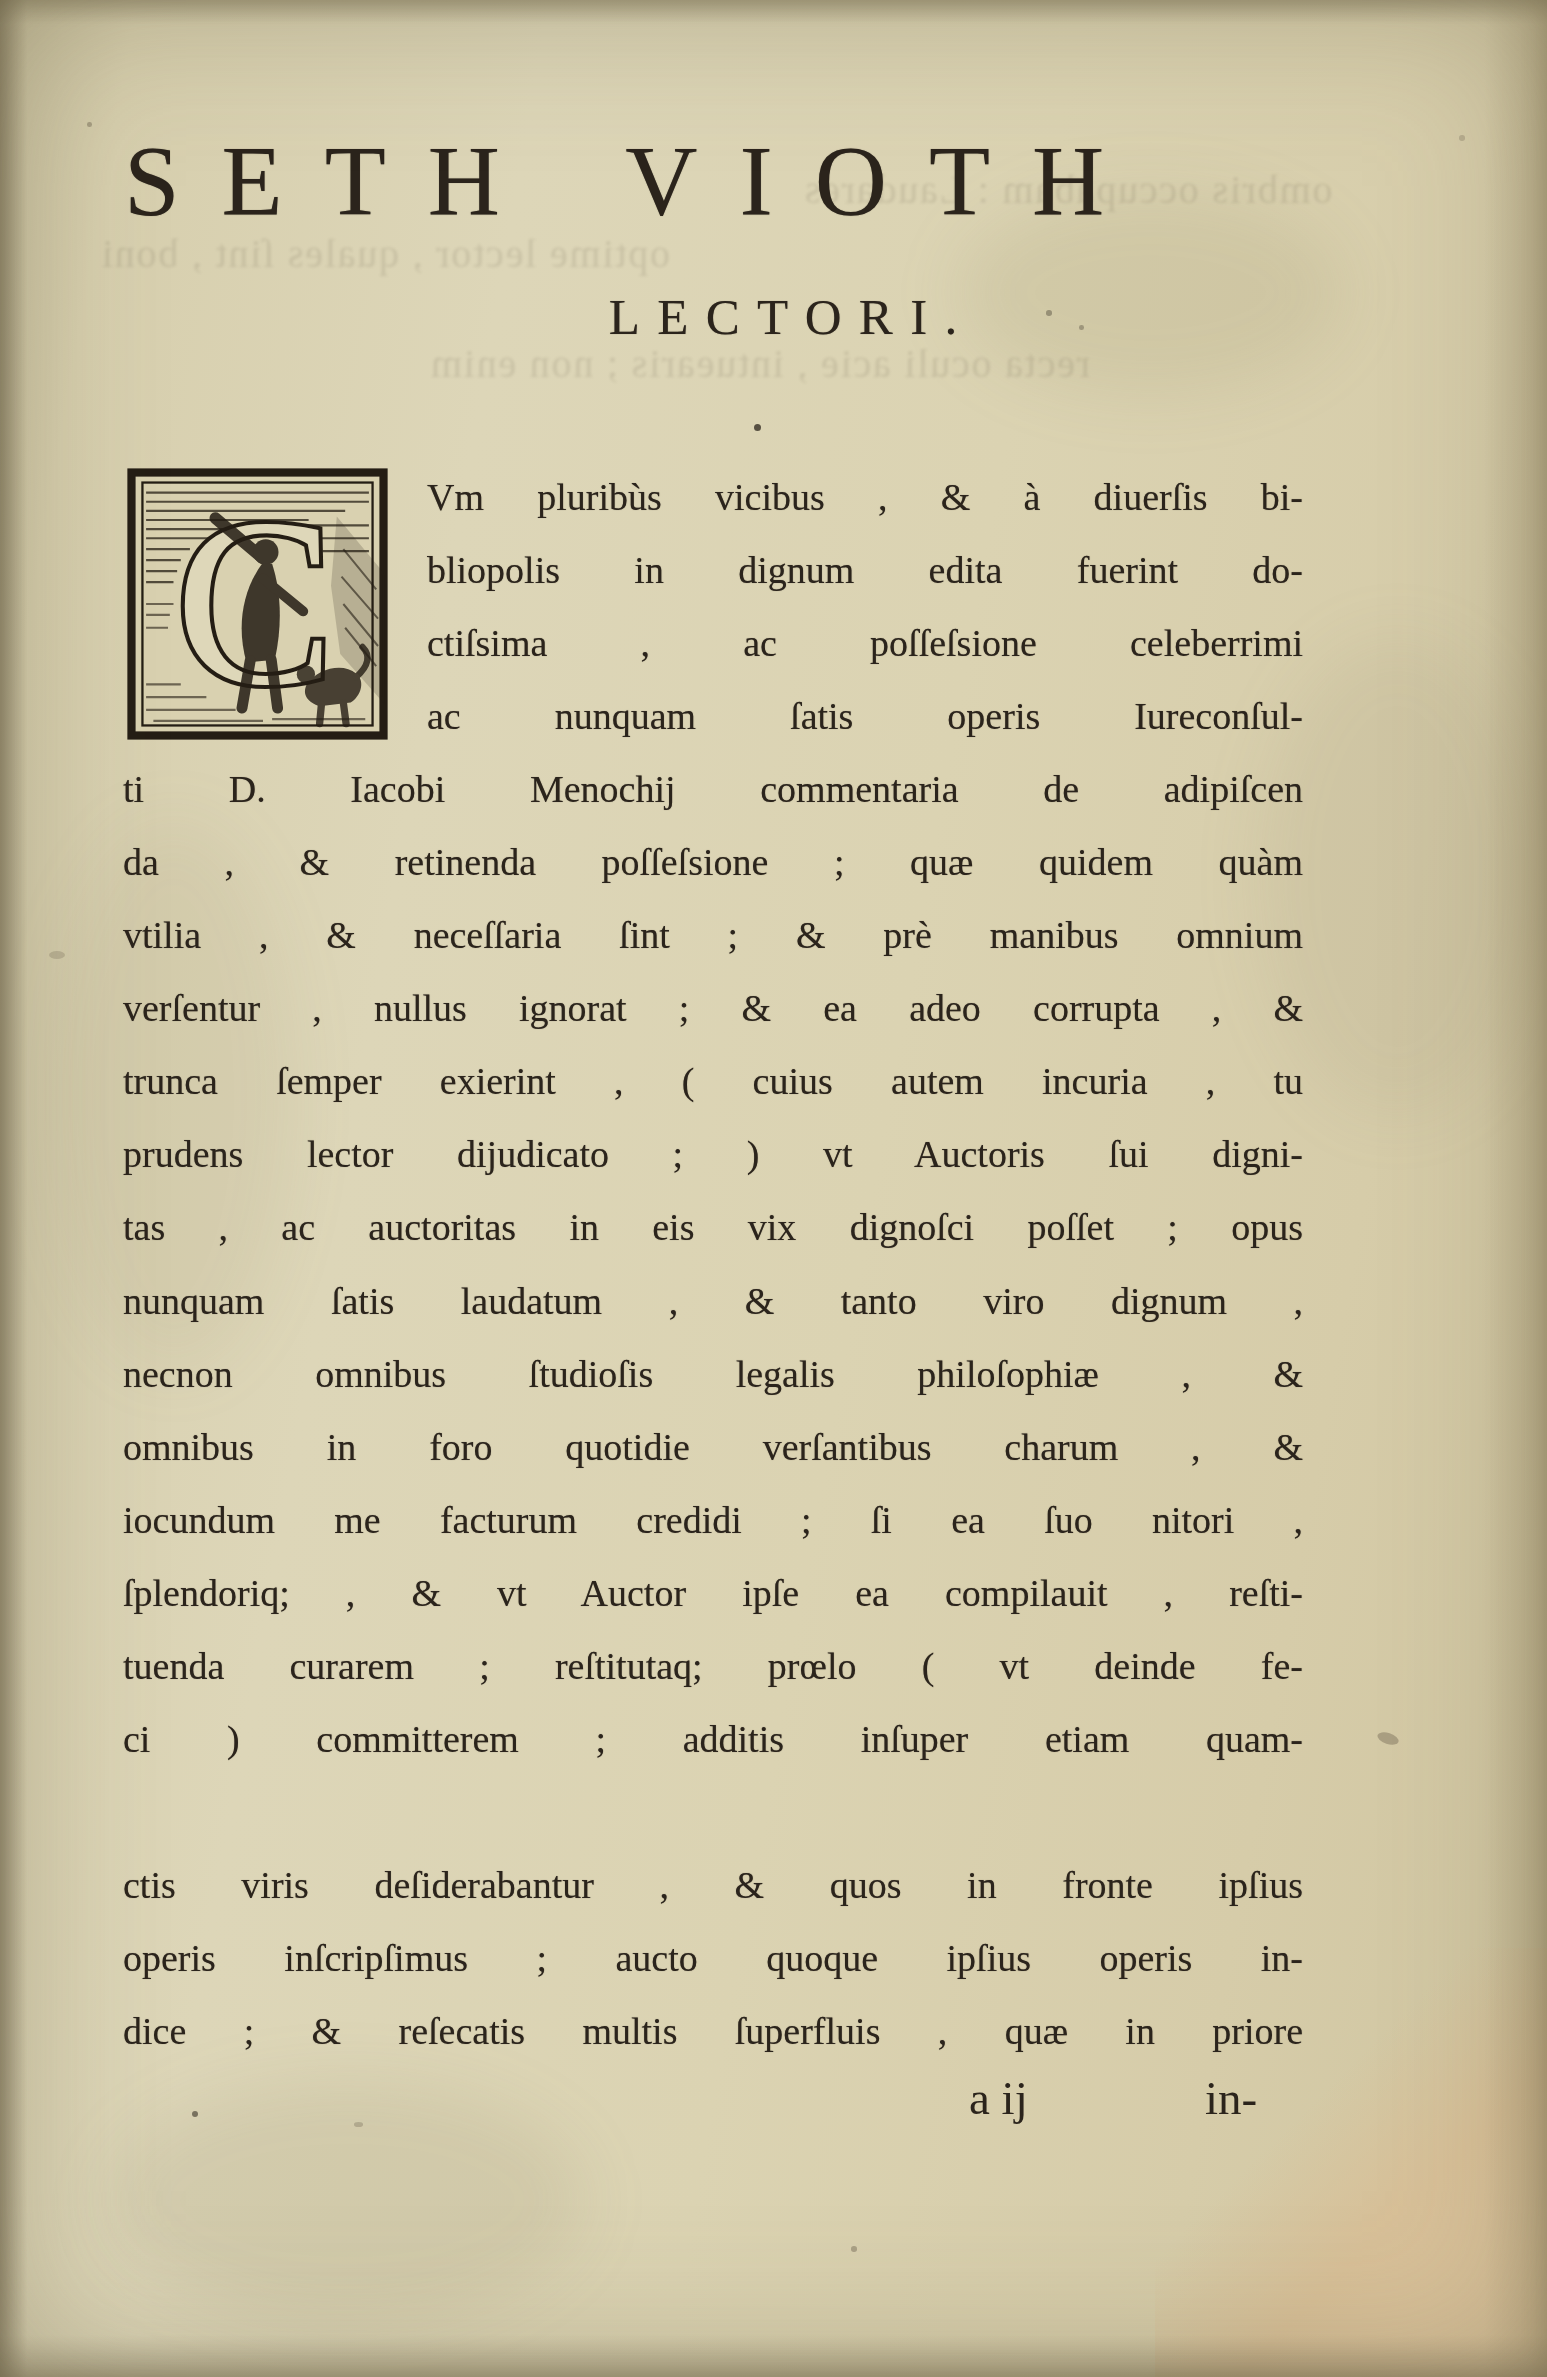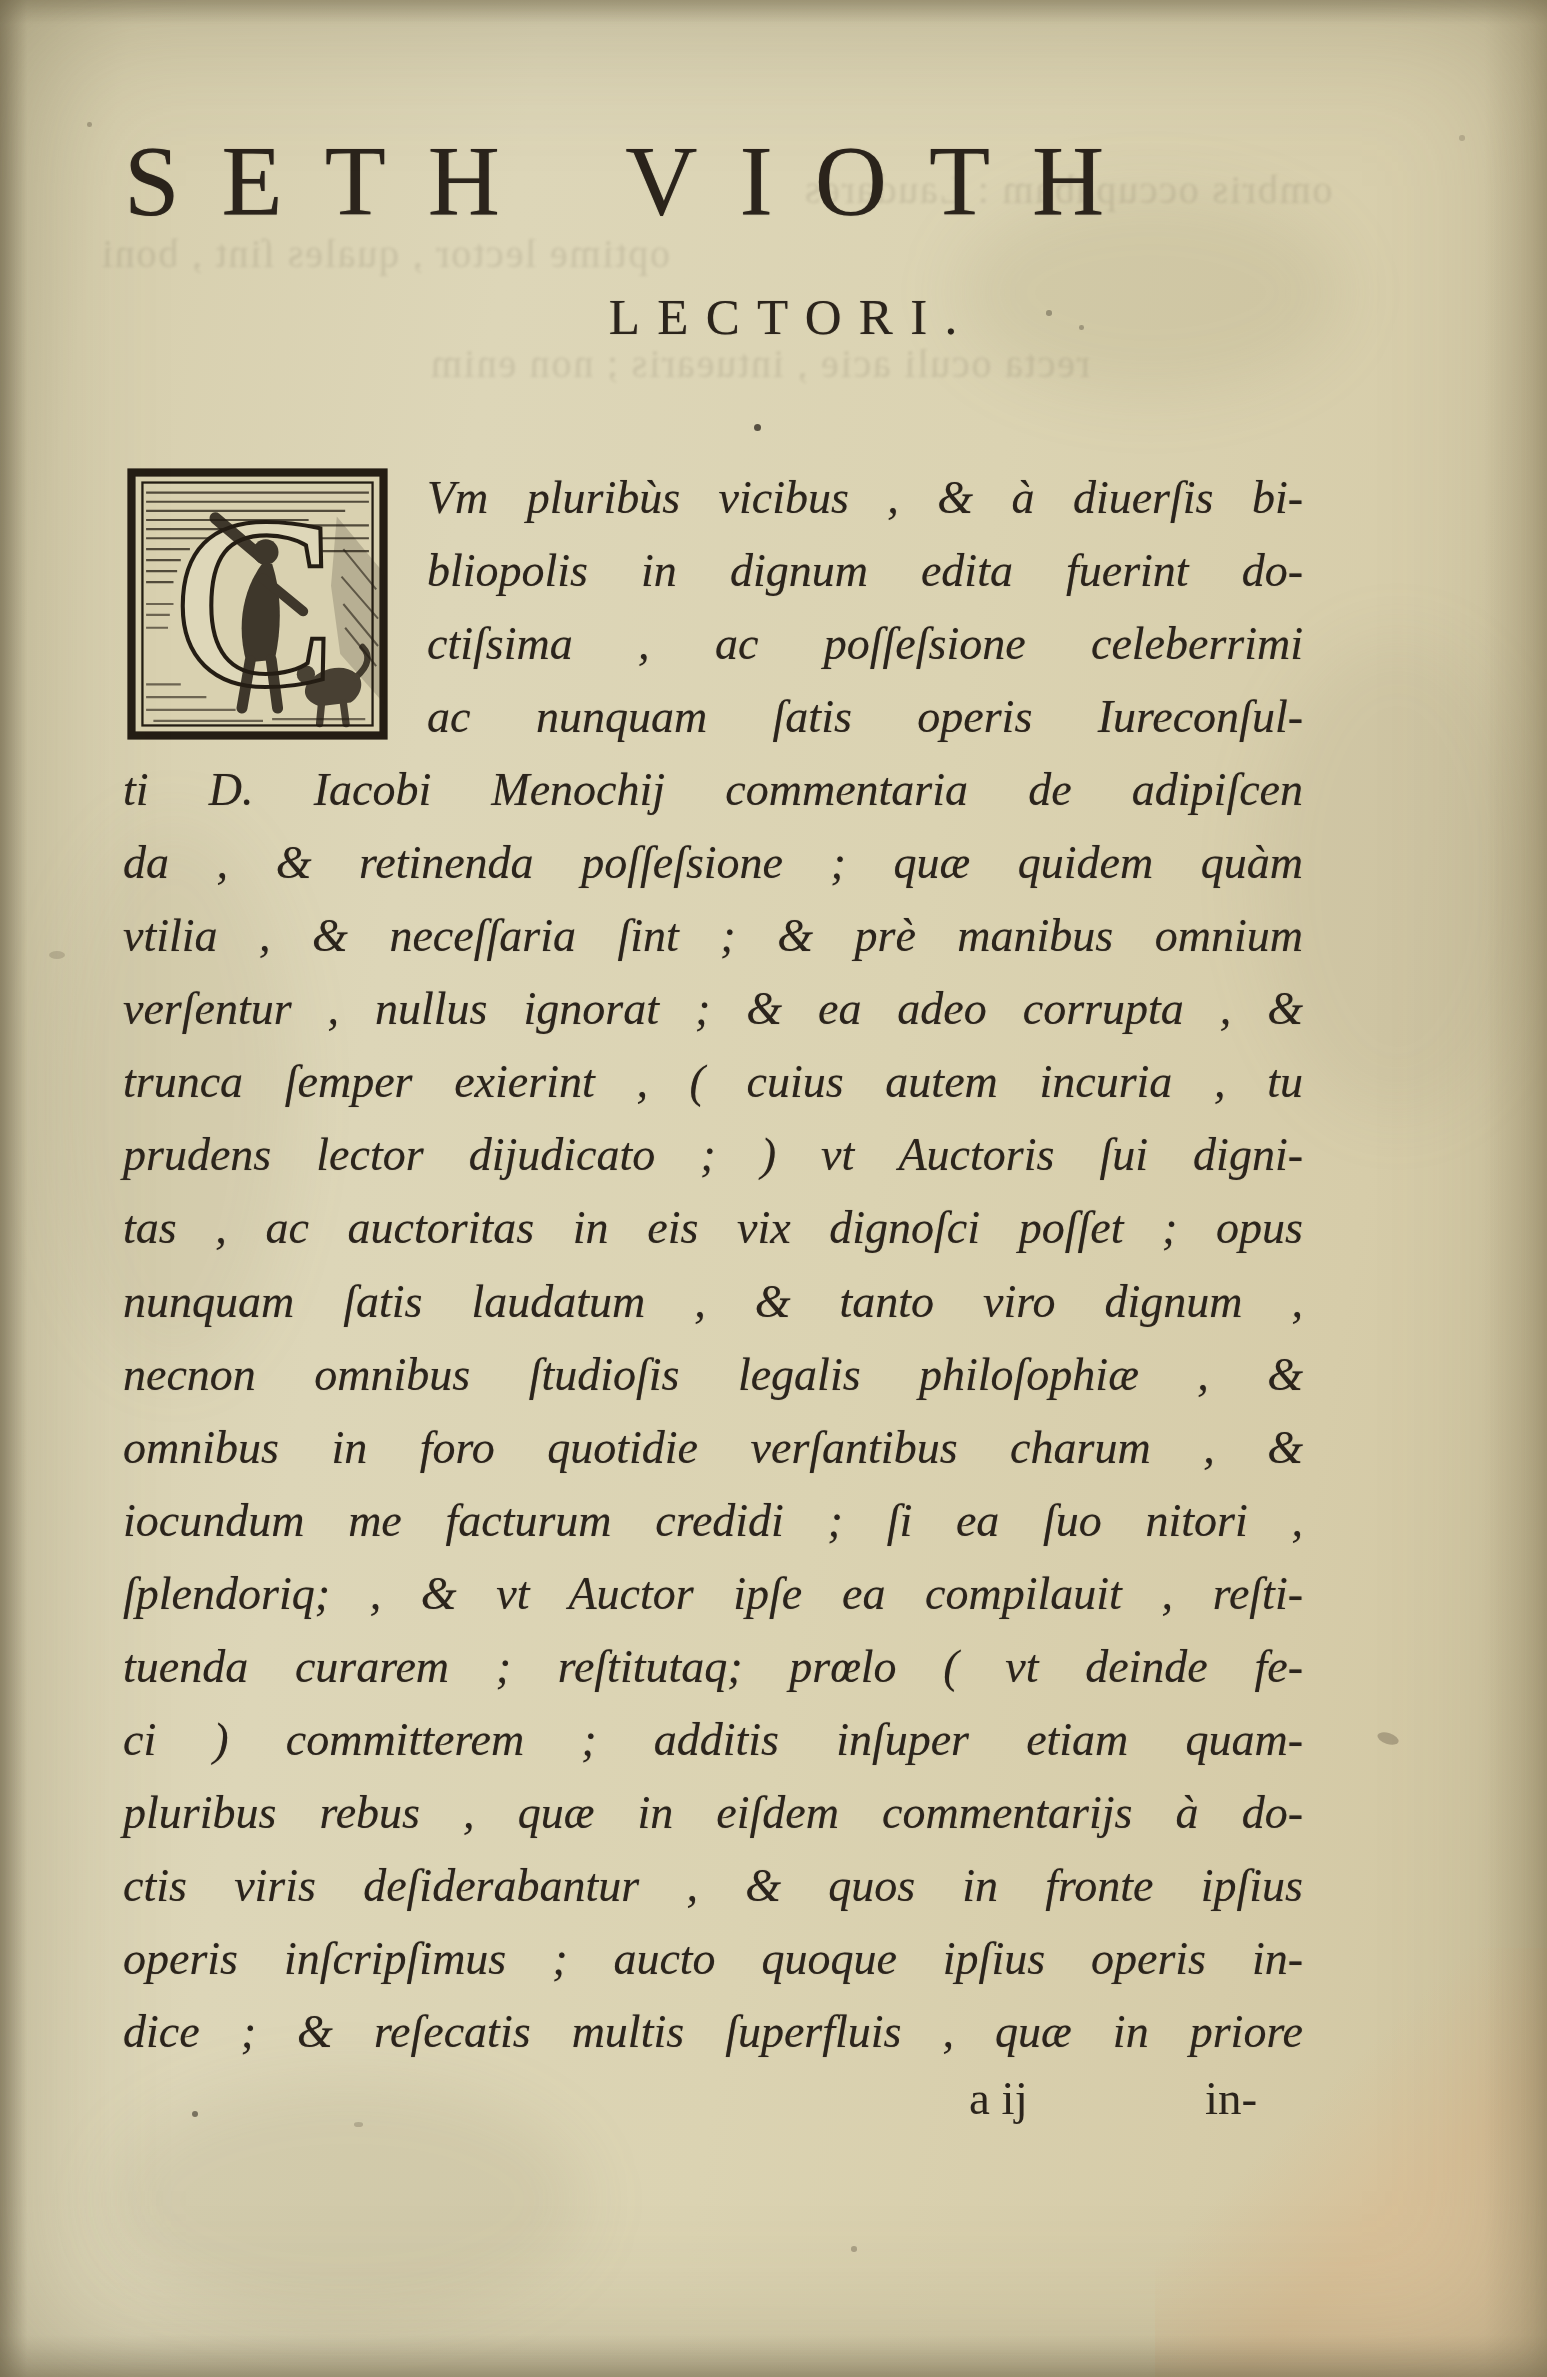--- a/index.html
+++ b/index.html
@@ -30,25 +30,24 @@
     text-shadow:0 0 0.9px rgba(43,36,28,.55);
   }
   .subtitle{
     position:absolute;left:82px;right:64px;top:289px;
     text-align:center;font-size:51px;line-height:1.1;
     letter-spacing:.34em;text-indent:.34em;
     text-shadow:0 0 0.9px rgba(43,36,28,.5);
   }
   .line{
     position:absolute;left:123px;width:1180px;
-    font-size:46px;line-height:73px;height:73px;
+    font-size:38px;line-height:73px;height:73px;
     text-align:justify;text-align-last:justify;
     text-shadow:0 0 0.9px rgba(43,36,28,.5);
     white-space:normal;
-    font-style:italic;
   }
   .line.indent{left:427px;width:876px;}
   .sigline{position:absolute;top:2062px;left:123px;width:1180px;height:73px;font-size:47px;line-height:73px;}
   .sig{position:absolute;left:846px;}
   .catch{position:absolute;left:1082px;}
   .ghost{
     position:absolute;pointer-events:none;
     transform:scaleX(-1);filter:blur(1.8px);opacity:.13;
     font-size:40px;color:#4a4030;white-space:nowrap;letter-spacing:1.8px;
   }
@@ -113,21 +112,20 @@
   <div class="line" style="top:1045px">trunca ſemper exierint , ( cuius autem incuria , tu</div>
   <div class="line" style="top:1118px">prudens lector dijudicato ; ) vt Auctoris ſui digni-</div>
   <div class="line" style="top:1191px">tas , ac auctoritas in eis vix dignoſci poſſet ; opus</div>
   <div class="line" style="top:1265px">nunquam ſatis laudatum , &amp; tanto viro dignum ,</div>
   <div class="line" style="top:1338px">necnon omnibus ſtudioſis legalis philoſophiæ , &amp;</div>
   <div class="line" style="top:1411px">omnibus in foro quotidie verſantibus charum , &amp;</div>
   <div class="line" style="top:1484px">iocundum me facturum credidi ; ſi ea ſuo nitori ,</div>
   <div class="line" style="top:1557px">ſplendoriq; , &amp; vt Auctor ipſe ea compilauit , reſti-</div>
   <div class="line" style="top:1630px">tuenda curarem ; reſtitutaq; prœlo ( vt deinde fe-</div>
   <div class="line" style="top:1703px">ci ) committerem ; additis inſuper etiam quam-</div>
-  <div class="line" style="top:1776px">pluribus rebus , quæ in eiſdem commentarijs à do-</div>
   <div class="line" style="top:1849px">ctis viris deſiderabantur , &amp; quos in fronte ipſius</div>
   <div class="line" style="top:1922px">operis inſcripſimus ; aucto quoque ipſius operis in-</div>
   <div class="line" style="top:1995px">dice ; &amp; reſecatis multis ſuperfluis , quæ in priore</div>
 
   <div class="sigline">
     <span class="sig">a ij</span>
     <span class="catch">in-</span>
   </div>
 
   <div class="speck" style="left:754px;top:424px;width:7.3px;height:7.3px;background:rgba(43,36,28,.75);"></div>

